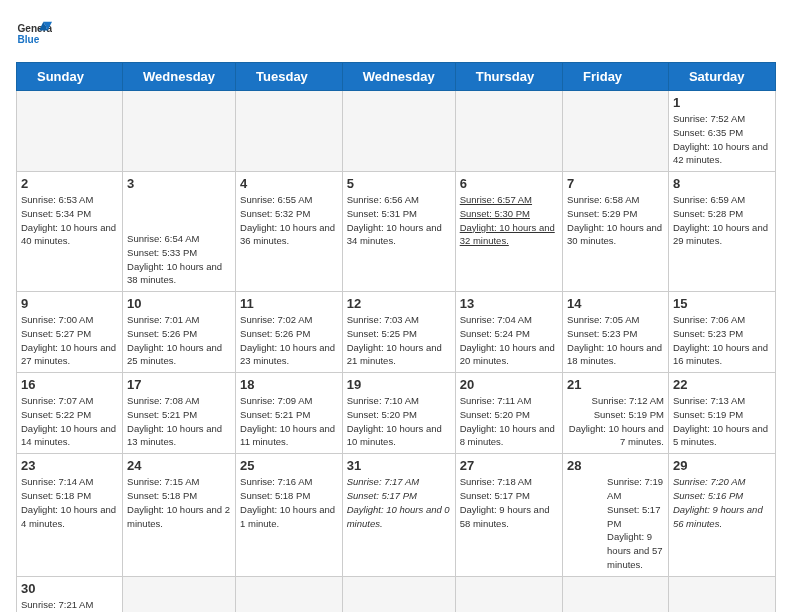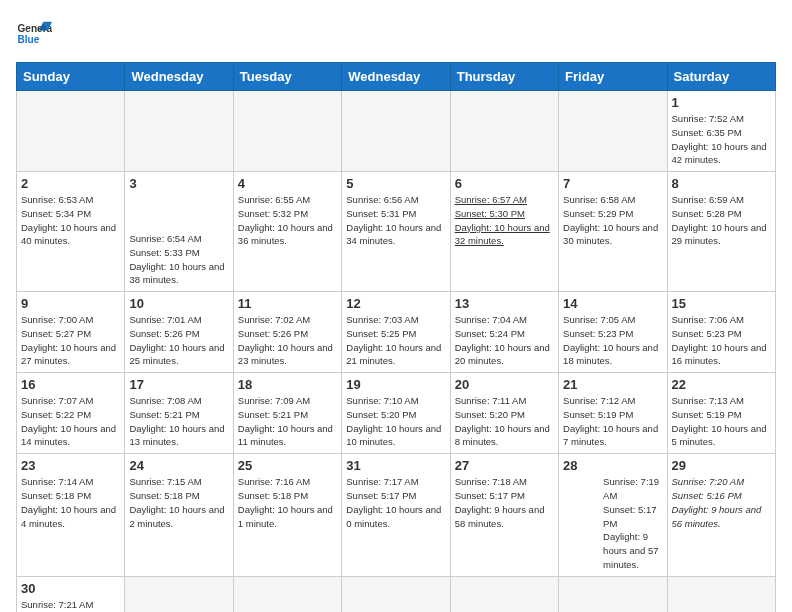--- a/index.html
+++ b/index.html
@@ -41,21 +41,21 @@
     .calendar {
       width: 100%;
       border-collapse: collapse;
       border: 1px solid #ccc;
     }
     .calendar th {
       background: #1a73c5;
       color: #fff;
       font-size: 13px;
       font-weight: bold;
-      padding: 6px 6px;
+      padding: 6px 20px;
       text-align: left;
       border: 1px solid #1565a8;
     }
     .calendar td {
       border: 1px solid #ccc;
       vertical-align: top;
       padding: 4px;
       width: calc(100% / 7);
       font-size: 10px;
       color: #333;
@@ -240,21 +240,21 @@
 Daylight: 10 hours and 10 minutes.</div>
         </td>
         <td>
           <span class="day-number">20</span>
           <div class="day-info" style="white-space: pre-line;">Sunrise: 7:11 AM
 Sunset: 5:20 PM
 Daylight: 10 hours and 8 minutes.</div>
         </td>
         <td>
           <span class="day-number">21</span>
-          <div class="day-info" style="white-space: pre-line;">Sunrise: 7:12 AM
+          <div class="day-info" style="white-space: pre-line; text-align: right;">Sunrise: 7:12 AM
 Sunset: 5:19 PM
 Daylight: 10 hours and 7 minutes.</div>
         </td>
         <td>
           <span class="day-number">22</span>
           <div class="day-info" style="white-space: pre-line;">Sunrise: 7:13 AM
 Sunset: 5:19 PM
 Daylight: 10 hours and 5 minutes.</div>
         </td>
       </tr>
@@ -272,21 +272,21 @@
 Daylight: 10 hours and 2 minutes.</div>
         </td>
         <td>
           <span class="day-number">25</span>
           <div class="day-info" style="white-space: pre-line;">Sunrise: 7:16 AM
 Sunset: 5:18 PM
 Daylight: 10 hours and 1 minute.</div>
         </td>
         <td>
           <span class="day-number">31</span>
-          <div class="day-info" style="white-space: pre-line;">Sunrise: 7:17 AM
+          <div class="day-info" style="white-space: pre-line; font-style: italic;">Sunrise: 7:17 AM
 Sunset: 5:17 PM
 Daylight: 10 hours and 0 minutes.</div>
         </td>
         <td>
           <span class="day-number">27</span>
           <div class="day-info" style="white-space: pre-line;">Sunrise: 7:18 AM
 Sunset: 5:17 PM
 Daylight: 9 hours and 58 minutes.</div>
         </td>
         <td>

